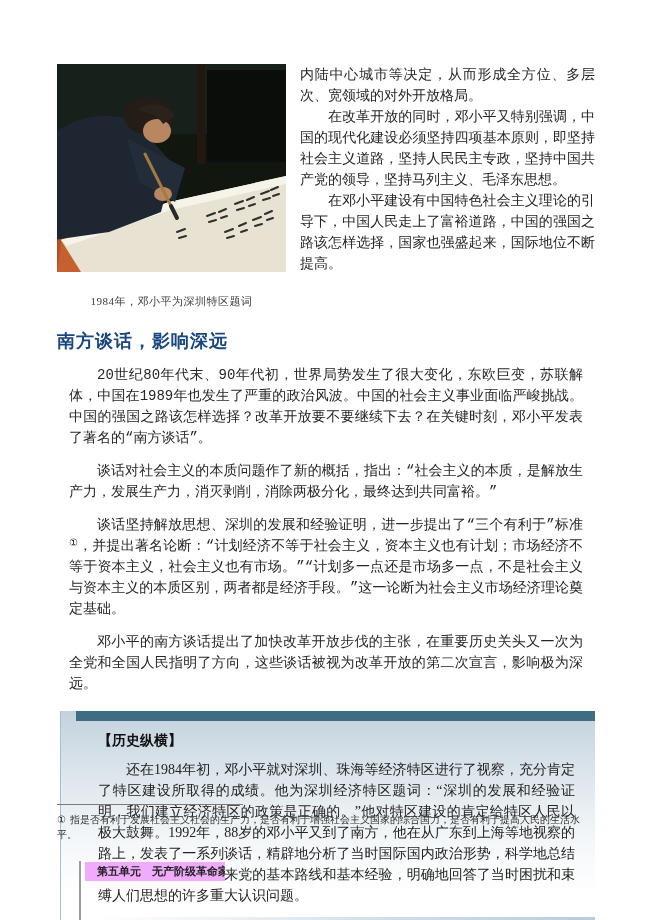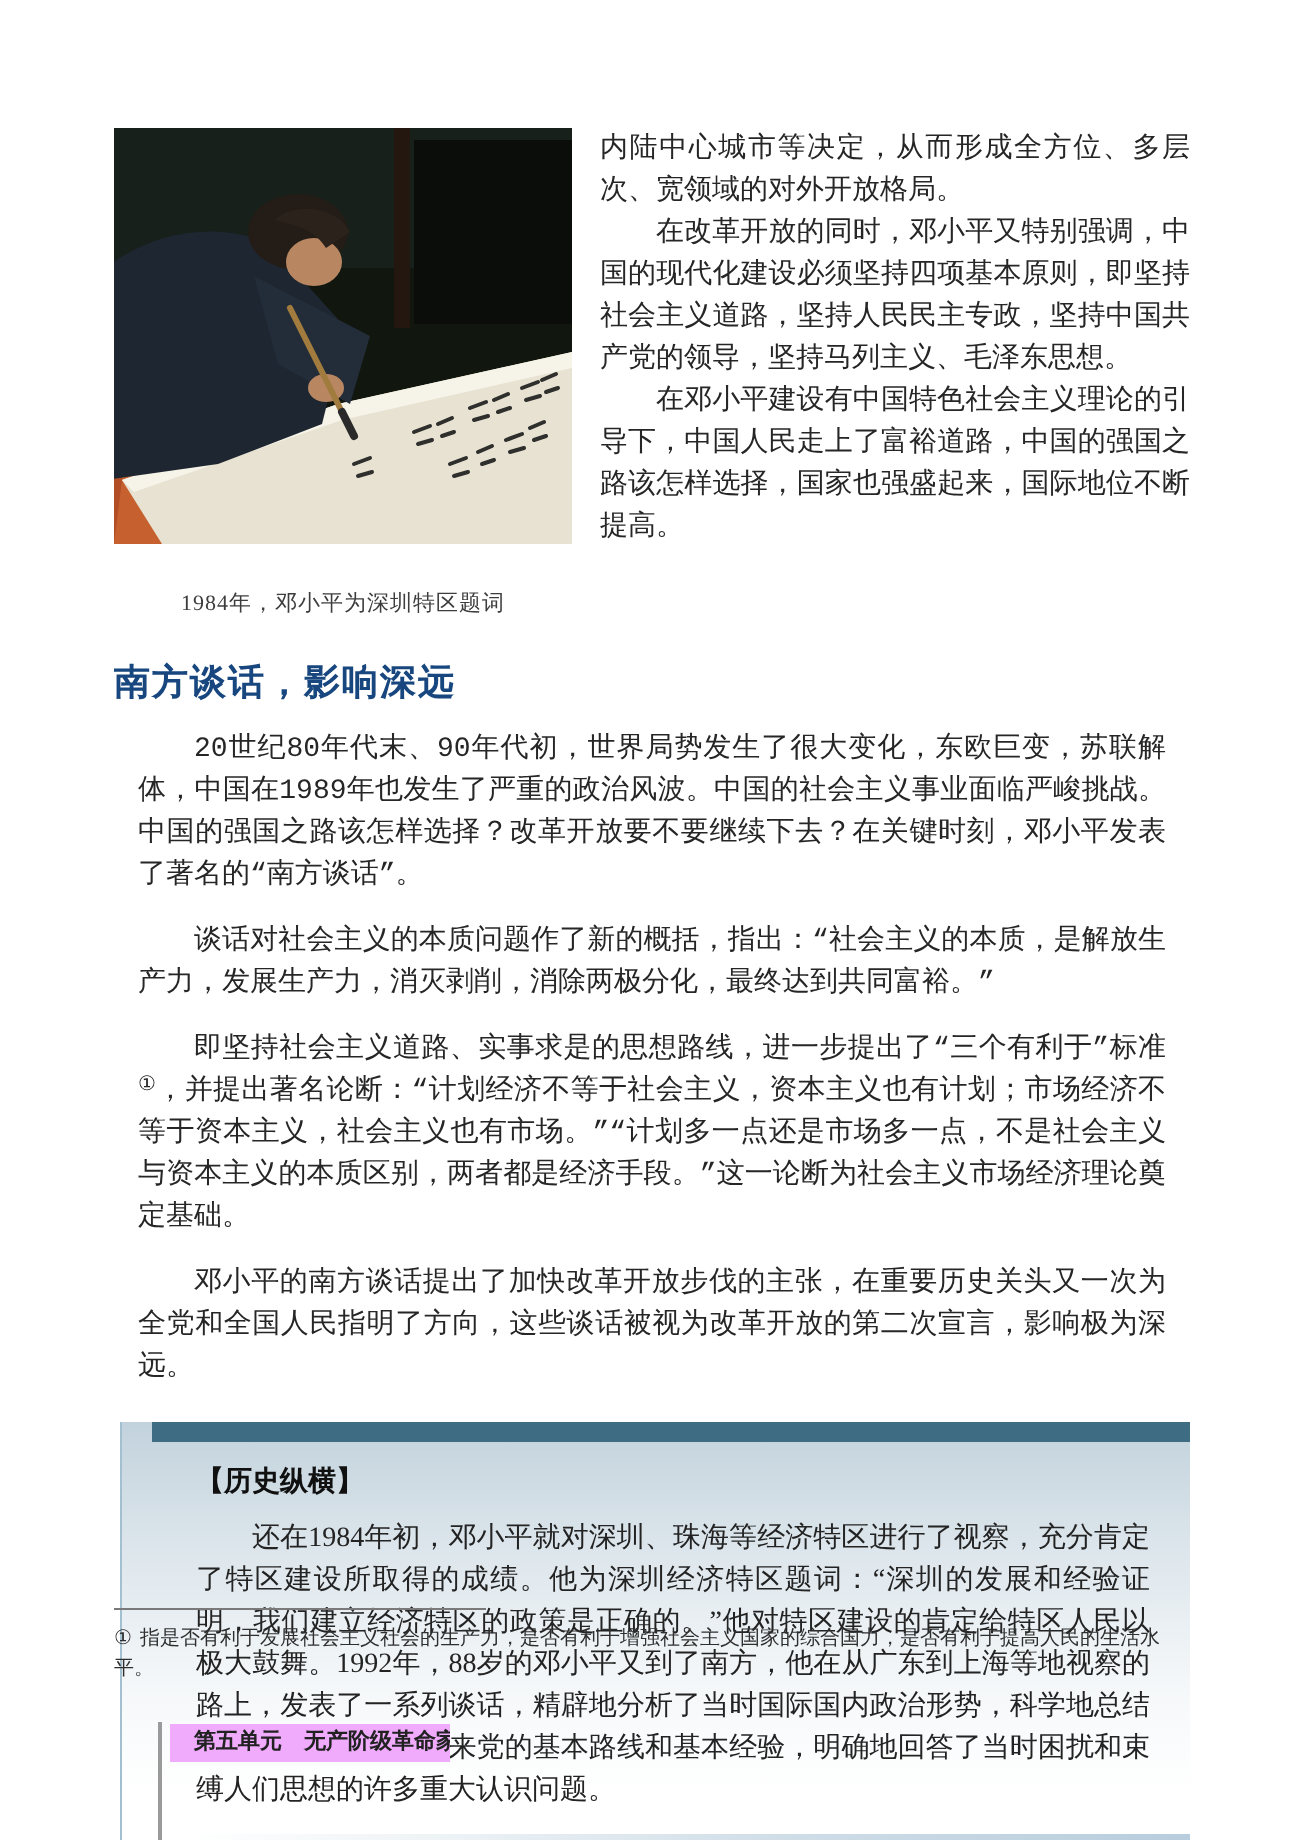--- a/index.html
+++ b/index.html
@@ -118,21 +118,21 @@
         <p class="para no-indent">内陆中心城市等决定，从而形成全方位、多层次、宽领域的对外开放格局。</p>
         <p class="para">在改革开放的同时，邓小平又特别强调，中国的现代化建设必须坚持四项基本原则，即坚持社会主义道路，坚持人民民主专政，坚持中国共产党的领导，坚持马列主义、毛泽东思想。</p>
         <p class="para">在邓小平建设有中国特色社会主义理论的引导下，中国人民走上了富裕道路，中国的强国之路该怎样选择，国家也强盛起来，国际地位不断提高。</p>
       </div>
     </div>
 
     <h2 class="section-title">南方谈话，影响深远</h2>
 
     <p class="body-para">20世纪80年代末、90年代初，世界局势发生了很大变化，东欧巨变，苏联解体，中国在1989年也发生了严重的政治风波。中国的社会主义事业面临严峻挑战。中国的强国之路该怎样选择？改革开放要不要继续下去？在关键时刻，邓小平发表了著名的“南方谈话”。</p>
     <p class="body-para">谈话对社会主义的本质问题作了新的概括，指出：“社会主义的本质，是解放生产力，发展生产力，消灭剥削，消除两极分化，最终达到共同富裕。”</p>
-    <p class="body-para"><span>即坚持社会主义道路、实事求是的思想路线，进一步提出了“三个有利于”标准</span><span class="ref-sup">①</span><span>，并提出著名论断：“计划经济不等于社会主义，资本主义也有计划；市场经济不等于资本主义，社会主义也有市场。”“计划多一点还是市场多一点，不是社会主义与资本主义的本质区别，两者都是经济手段。”这一论断为社会主义市场经济理论奠定基础。</span></p>
+    <p class="body-para"><span>谈话坚持解放思想、深圳的发展和经验证明，进一步提出了“三个有利于”标准</span><span class="ref-sup">①</span><span>，并提出著名论断：“计划经济不等于社会主义，资本主义也有计划；市场经济不等于资本主义，社会主义也有市场。”“计划多一点还是市场多一点，不是社会主义与资本主义的本质区别，两者都是经济手段。”这一论断为社会主义市场经济理论奠定基础。</span></p>
     <p class="body-para">邓小平的南方谈话提出了加快改革开放步伐的主张，在重要历史关头又一次为全党和全国人民指明了方向，这些谈话被视为改革开放的第二次宣言，影响极为深远。</p>
 
     <div class="history-box">
       <div class="box-topbar"></div>
       <div class="box-inner">
         <div class="box-title">【历史纵横】</div>
         <p class="box-body">还在1984年初，邓小平就对深圳、珠海等经济特区进行了视察，充分肯定了特区建设所取得的成绩。他为深圳经济特区题词：“深圳的发展和经验证明，我们建立经济特区的政策是正确的。”他对特区建设的肯定给特区人民以极大鼓舞。1992年，88岁的邓小平又到了南方，他在从广东到上海等地视察的路上，发表了一系列谈话，精辟地分析了当时国际国内政治形势，科学地总结了十一届三中全会以来党的基本路线和基本经验，明确地回答了当时困扰和束缚人们思想的许多重大认识问题。</p>
       </div>
       <div class="box-bottombar"></div>
     </div>

